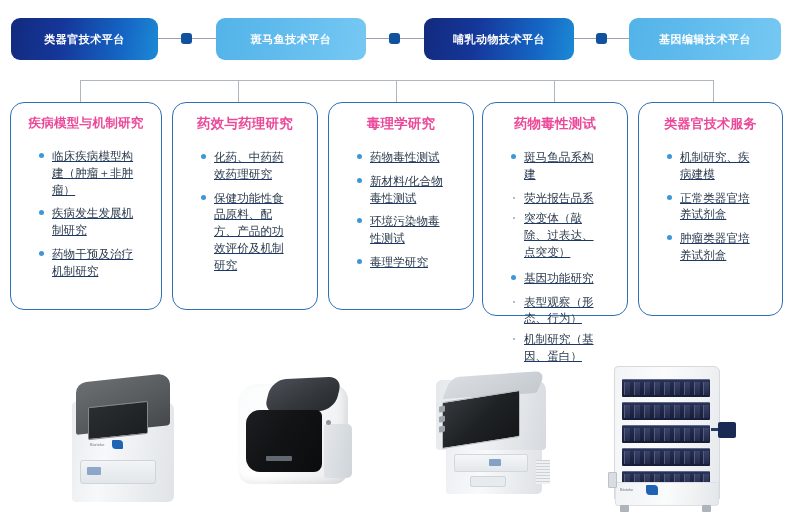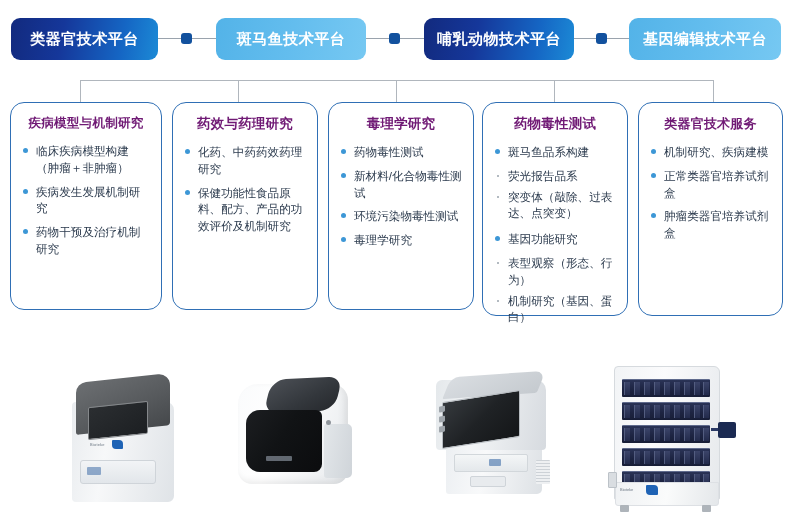--- a/index.html
+++ b/index.html
@@ -27,21 +27,21 @@
     position: absolute;
     top: 18px;
     height: 42px;
     border-radius: 9px;
     display: flex;
     align-items: center;
     justify-content: center;
     box-sizing: border-box;
   }
   .platform-btn .plabel {
-    font-size: 15px;
+    font-size: 11px;
     font-weight: bold;
     color: #ffffff;
     letter-spacing: 0.5px;
     white-space: nowrap;
     text-align: right;
   }
   .pf-dark {
     background: linear-gradient(100deg, #122a7e 0%, #15379a 35%, #1566c4 75%, #1c8ad6 100%);
   }
   .pf-light {
@@ -121,32 +121,33 @@
   .card.c1 { left: 10px;  width: 152px; height: 208px; }
   .card.c2 { left: 172px; width: 146px; height: 208px; }
   .card.c3 { left: 328px; width: 146px; height: 208px; }
   .card.c4 { left: 482px; width: 146px; height: 214px; }
   .card.c5 { left: 638px; width: 145px; height: 214px; }
 
   .card-title {
     text-align: center;
     font-size: 13.5px;
     font-weight: bold;
-    color: #701a75;
+    color: #ec4899;
     margin-bottom: 11px;
     letter-spacing: 0.2px;
     white-space: nowrap;
   }
   .card.c1 .card-title { font-size: 12.6px; }
   .card.c5 .card-title { font-size: 13px; }
 
   .bullet-list {
     list-style: none;
-    margin: 0;
+    margin: 16px;
     padding: 0;
+    text-decoration: underline;
   }
   .bullet-item {
     position: relative;
     padding-left: 15px;
     margin-bottom: 7px;
     font-size: 11.6px;
     line-height: 1.45;
     color: #2b3a4d;
   }
   .bullet-item::before {

